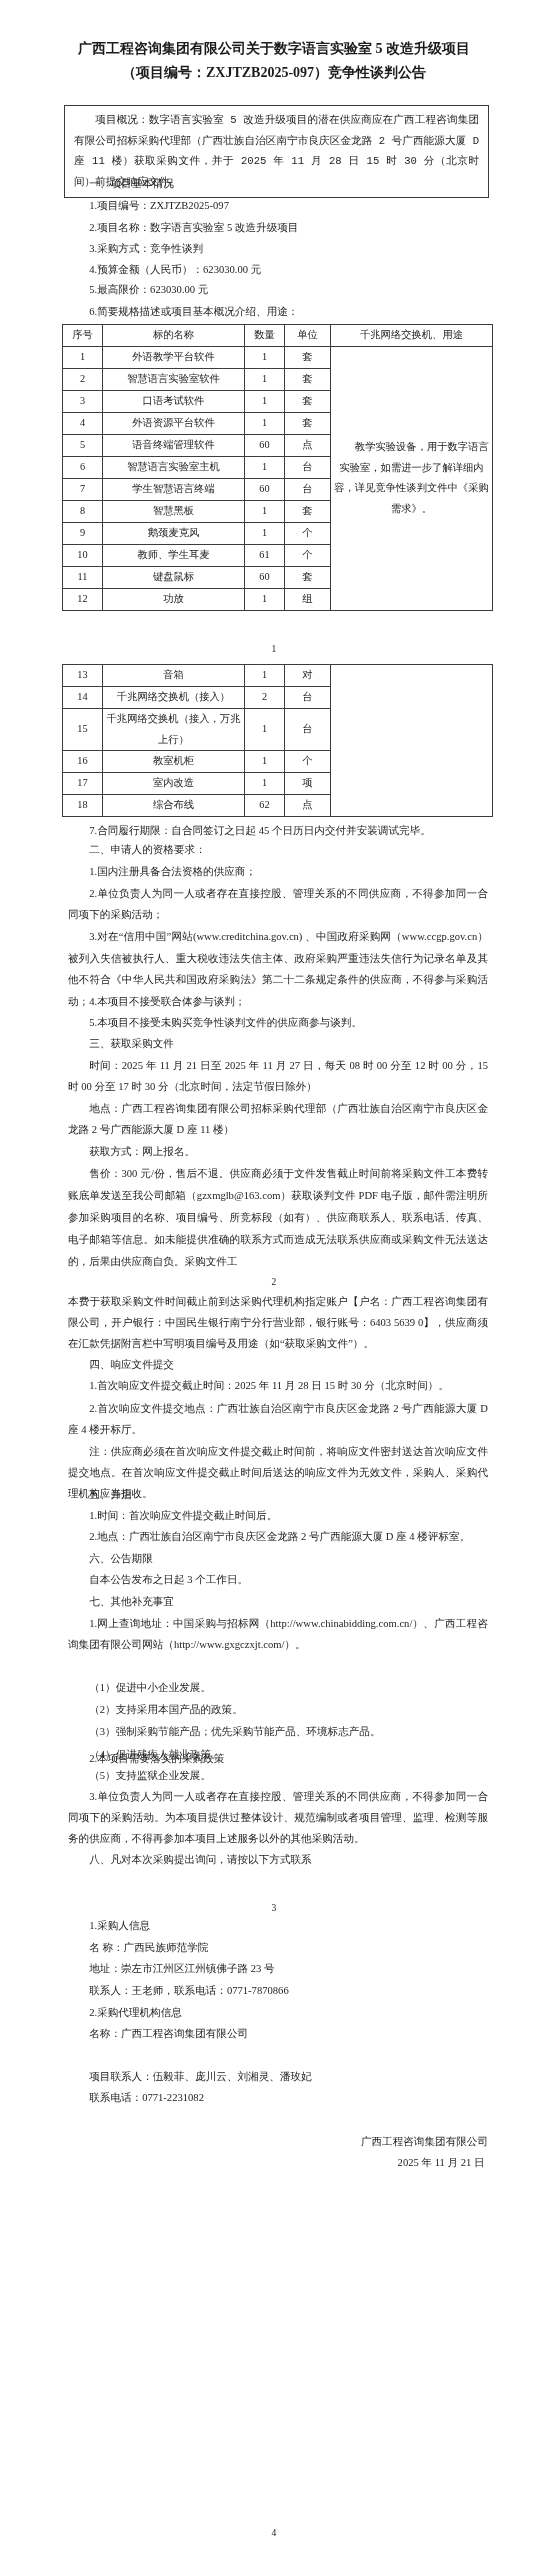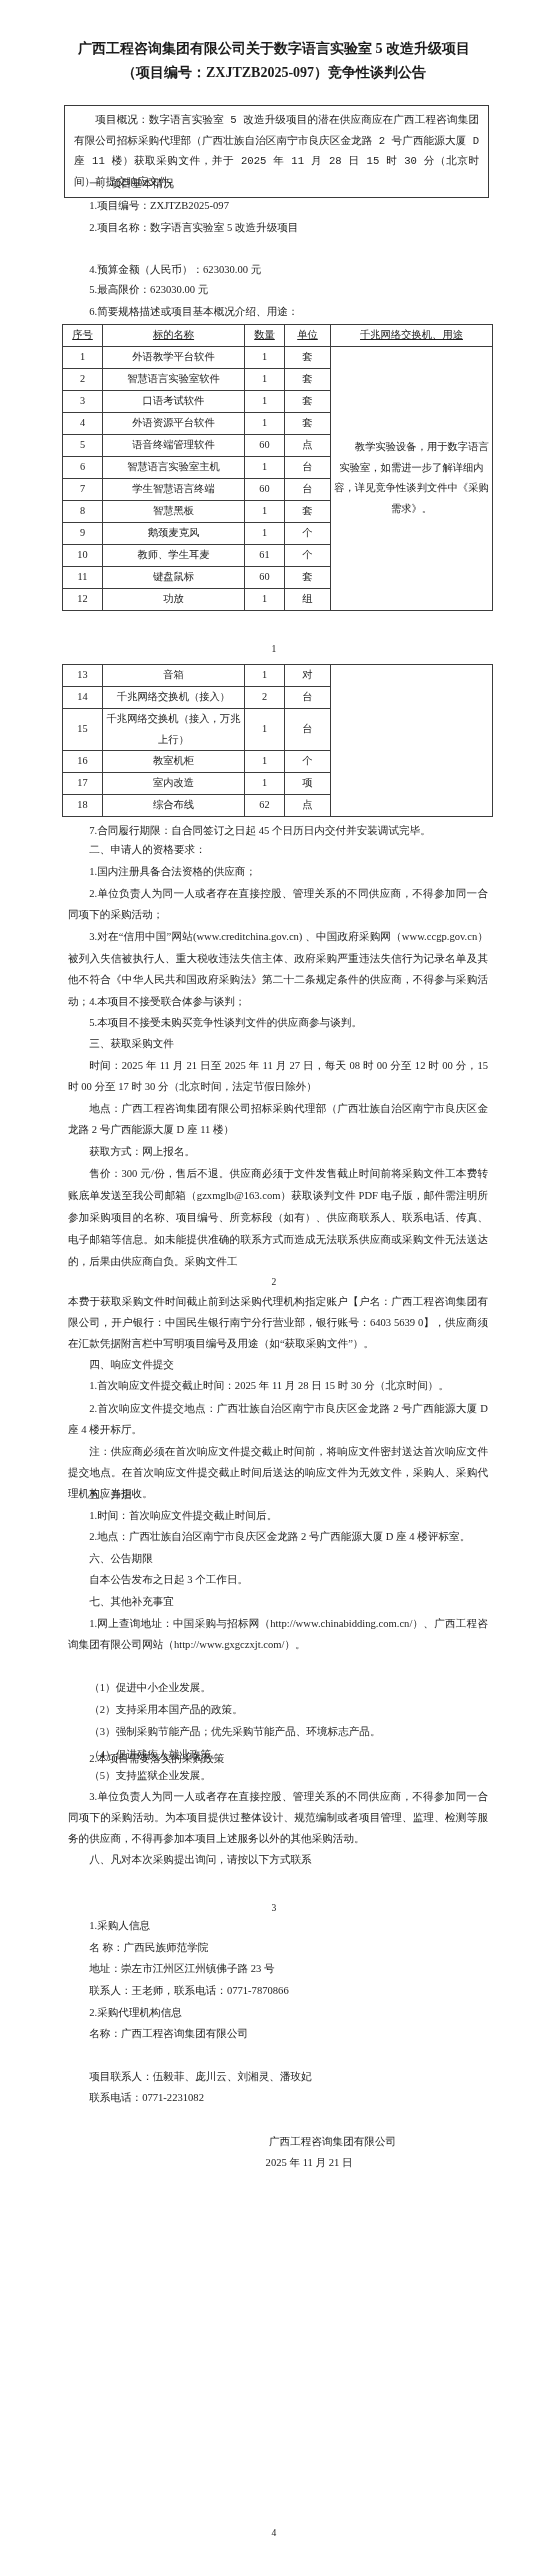--- a/index.html
+++ b/index.html
@@ -35,43 +35,44 @@
     font-size:10.3px;
   }
   table.gtable th, table.gtable td{
     border:0.7px solid #3c3c3c;
     text-align:center;
     vertical-align:middle;
     padding:0 1.4px;
     font-weight:normal;
     line-height:20.5px;
   }
-  table.gtable th{height:20px;text-decoration:underline;}
+  table.gtable th{height:20px;}
   table.gtable td{height:21px;}
   td.note-cell{
     text-align:justify;
     padding:0 6.8px;
     line-height:21px;
   }
   td.note-cell .note-inner{text-indent:2em;}
-  .sig{right:60px;left:auto;width:219px;text-align:left;}
+  .sig{right:60px;left:auto;width:219px;text-align:right;}
 </style>
 </head>
 <body>
 
 <div id="doc">
 
   <div class="blk title" style="top:37px">广西工程咨询集团有限公司关于数字语言实验室 5 改造升级项目</div>
   <div class="blk title" style="top:61px">（项目编号：ZXJTZB2025-097）竞争性谈判公告</div>
 
   <div class="blk obox indent just" style="top:105px">项目概况：数字语言实验室 5 改造升级项目的潜在供应商应在广西工程咨询集团有限公司招标采购代理部（广西壮族自治区南宁市良庆区金龙路 2 号广西能源大厦 D 座 11 楼）获取采购文件，并于 2025 年 11 月 28 日 15 时 30 分（北京时间）前提交响应文件。</div>
 
   <div class="blk indent" style="top:173px">一、项目基本情况</div>
   <div class="blk indent" style="top:195px">1.项目编号：ZXJTZB2025-097</div>
   <div class="blk indent" style="top:217px">2.项目名称：数字语言实验室 5 改造升级项目</div>
+  <div class="blk indent" style="top:238px">3.采购方式：竞争性谈判</div>
   <div class="blk indent" style="top:259px">4.预算金额（人民币）：623030.00 元</div>
   <div class="blk indent" style="top:279px">5.最高限价：623030.00 元</div>
   <div class="blk indent" style="top:301px">6.简要规格描述或项目基本概况介绍、用途：</div>
 
   <table class="gtable" style="top:324px">
     <colgroup>
         <col style="width:40px">
         <col style="width:142px">
         <col style="width:40px">
         <col style="width:46px">

